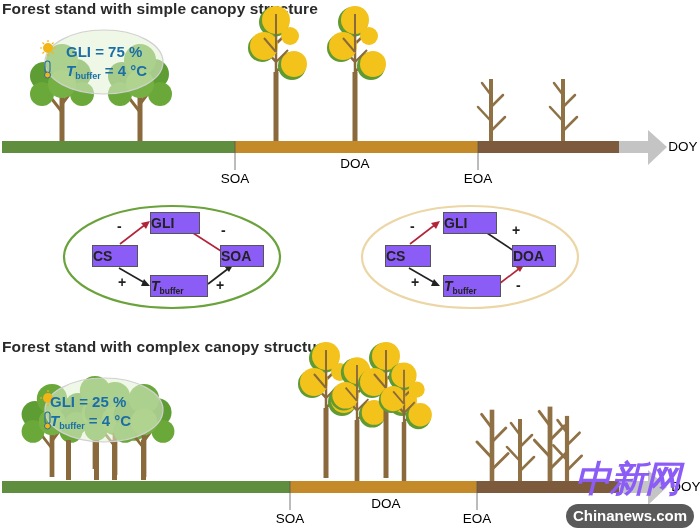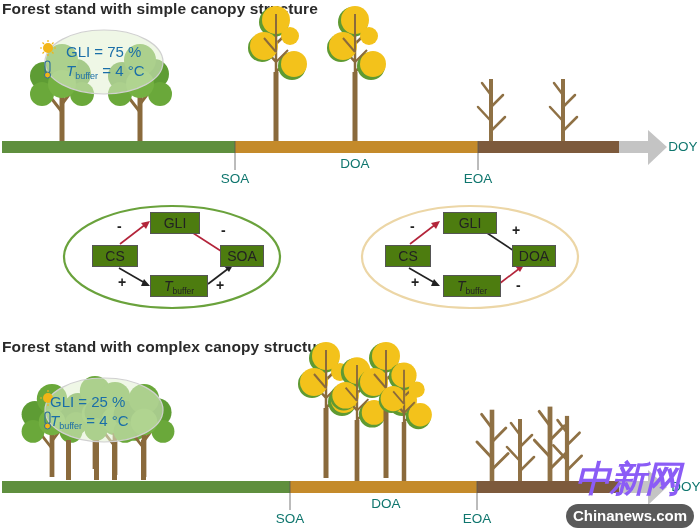--- a/index.html
+++ b/index.html
@@ -2,26 +2,26 @@
 <html><head>
 <meta charset="utf-8">
 <style>
   html, body { margin: 0; padding: 0; background: #ffffff; }
   body { width: 700px; height: 529px; position: relative; overflow: hidden;
          font-family: "Liberation Sans", sans-serif; color: #222; }
   .title { position: absolute; left: 2px; font-weight: bold; font-size: 15.5px; color: #2a2a2a; letter-spacing: 0.1px; }
   #title-top { top: 0px; }
   #title-bottom { top: 338px; }
   svg.scene { position: absolute; left: 0; top: 0; }
-  .tl-label { position: absolute; font-size: 13.5px; color: #0f766e; transform: translateX(-50%); }
-  .info-text { position: absolute; color: #1a6ea8; font-weight: normal; font-size: 15px; line-height: 19px; }
+  .tl-label { position: absolute; font-size: 13.5px; color: #000000; transform: translateX(-50%); }
+  .info-text { position: absolute; color: #1a6ea8; font-weight: bold; font-size: 15px; line-height: 19px; }
   .info-text sub { font-size: 9px; vertical-align: -3px; }
   .info-text i { font-style: italic; }
-  .box { position: absolute; border: 1px solid #555; background: #4d7c0f; font-size: 14px; text-align: center;
-         height: 20px; line-height: 20px; color: #222; }
+  .box { position: absolute; border: 1px solid #555; background: #8b5cf6; font-size: 14px; 
+         height: 20px; line-height: 20px; color: #222; font-weight: bold; }
   .box sub { font-size: 8.5px; vertical-align: -3px; }
   .sign { position: absolute; font-weight: bold; font-size: 14px; color: #222; }
   .watermark-cn { position: absolute; left: 575px; top: 455px; font-size: 36px; color: #8b5cf6;
                   font-family: "DejaVu Serif", serif; font-weight: bold; font-style: italic; letter-spacing: -1px; }
   .watermark-en { position: absolute; left: 566px; top: 504px; width: 128px; height: 24px; background: #5a5a5a;
                   color: #fff; font-weight: bold; font-size: 15px; text-align: center; line-height: 24px;
                   font-family: "Liberation Sans Narrow", "Liberation Sans", sans-serif; border-radius: 12px; }
 </style>
 </head>
 <body>

